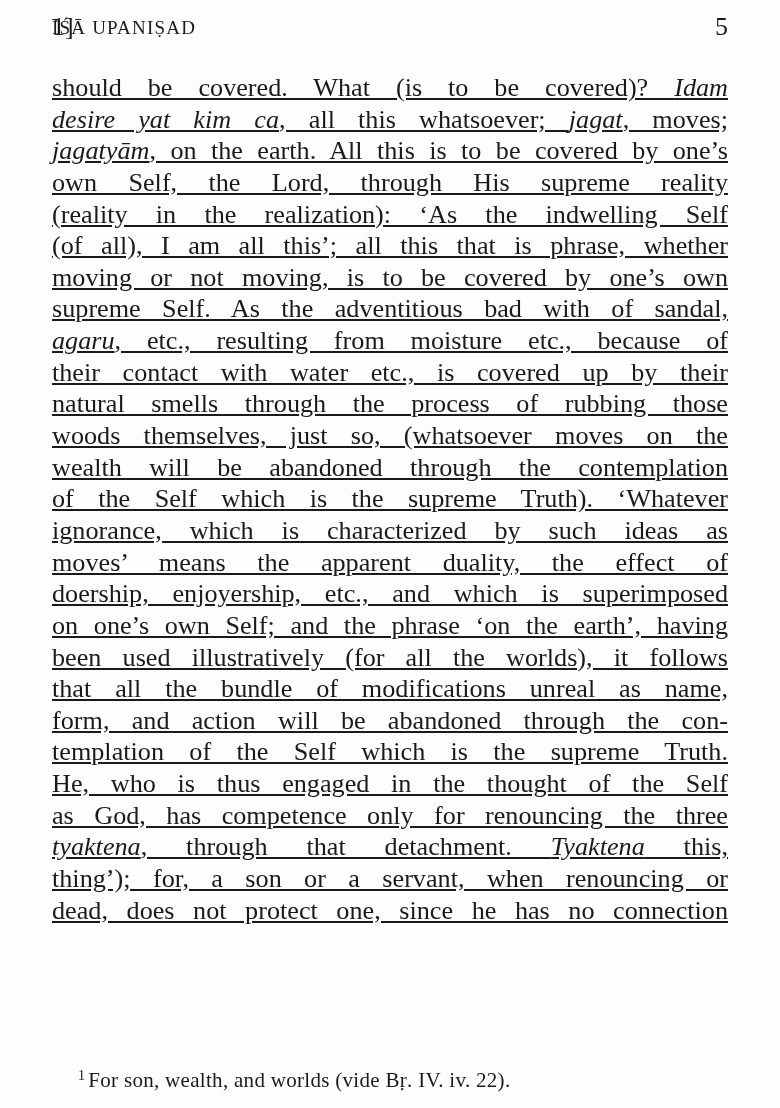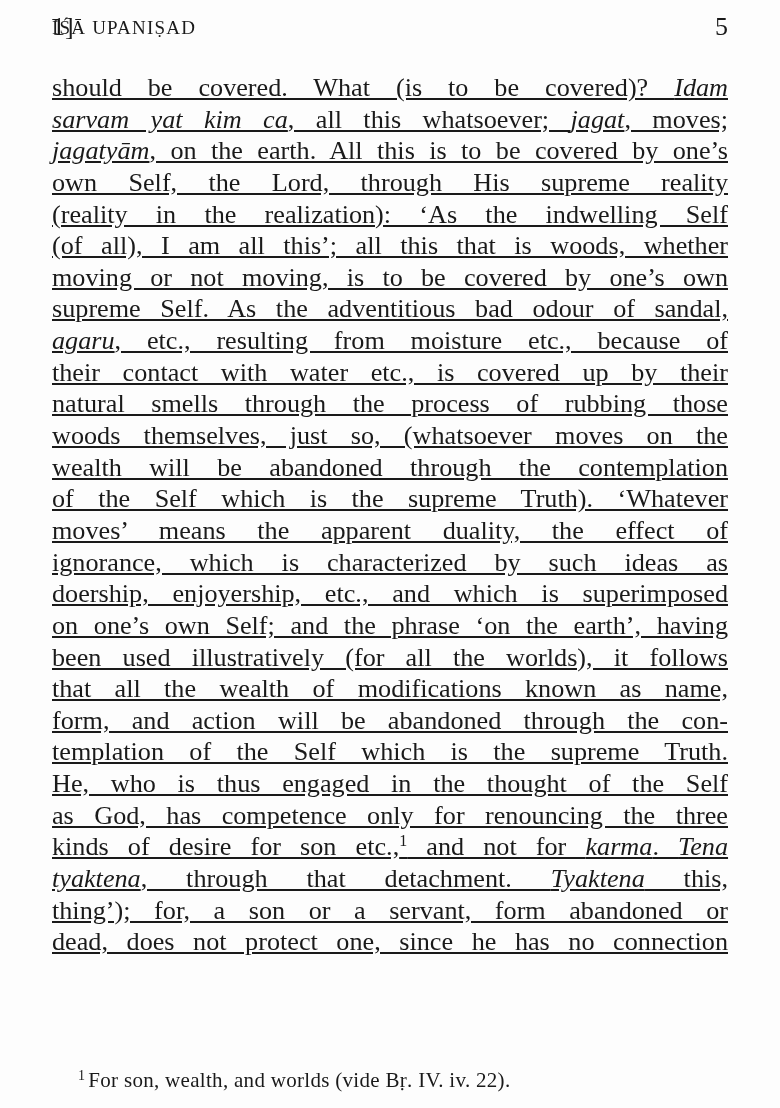--- a/index.html
+++ b/index.html
@@ -95,45 +95,44 @@
 
 <div class="page">
   <div class="running-head">
     <span class="rh-left">1]</span>
     <span class="rh-center">ĪŚĀ UPANIṢAD</span>
     <span class="rh-right">5</span>
   </div>
 
   <div class="body-text" id="body-text">
       <span class="line"><span class="">should be covered. What (is to be covered)? </span><span class="it">Idam</span></span>
-      <span class="line"><span class="it">sarvam yat kim ca</span><span class="">, all this whatsoever; </span><span class="it">jagat</span><span class="">, moves;</span></span>
+      <span class="line"><span class="it">desire yat kim ca</span><span class="">, all this whatsoever; </span><span class="it">jagat</span><span class="">, moves;</span></span>
       <span class="line"><span class="it">jagatyām</span><span class="">, on the earth. All this is to be covered by one’s</span></span>
       <span class="line"><span class="">own Self, the Lord, through His supreme reality</span></span>
       <span class="line"><span class="">(reality in the realization): ‘As the indwelling Self</span></span>
-      <span class="line"><span class="">(of all), I am all this’; all this that is woods, whether</span></span>
+      <span class="line"><span class="">(of all), I am all this’; all this that is phrase, whether</span></span>
       <span class="line"><span class="">moving or not moving, is to be covered by one’s own</span></span>
-      <span class="line"><span class="">supreme Self. As the adventitious bad odour of sandal,</span></span>
+      <span class="line"><span class="">supreme Self. As the adventitious bad with of sandal,</span></span>
       <span class="line"><span class="it">agaru</span><span class="">, etc., resulting from moisture etc., because of</span></span>
       <span class="line"><span class="">their contact with water etc., is covered up by their</span></span>
       <span class="line"><span class="">natural smells through the process of rubbing those</span></span>
       <span class="line"><span class="">woods themselves, just so, (whatsoever moves on the</span></span>
       <span class="line"><span class="">wealth will be abandoned through the contemplation</span></span>
       <span class="line"><span class="">of the Self which is the supreme Truth). ‘Whatever</span></span>
+      <span class="line"><span class="">ignorance, which is characterized by such ideas as</span></span>
       <span class="line"><span class="">moves’ means the apparent duality, the effect of</span></span>
-      <span class="line"><span class="">ignorance, which is characterized by such ideas as</span></span>
       <span class="line"><span class="">doership, enjoyership, etc., and which is superimposed</span></span>
       <span class="line"><span class="">on one’s own Self; and the phrase ‘on the earth’, having</span></span>
       <span class="line"><span class="">been used illustratively (for all the worlds), it follows</span></span>
-      <span class="line"><span class="">that all the wealth of modifications known as name,</span></span>
+      <span class="line"><span class="">that all the bundle of modifications unreal as name,</span></span>
       <span class="line"><span class="">form, and action will be abandoned through the con-</span></span>
       <span class="line"><span class="">templation of the Self which is the supreme Truth.</span></span>
       <span class="line"><span class="">He, who is thus engaged in the thought of the Self</span></span>
       <span class="line"><span class="">as God, has competence only for renouncing the three</span></span>
-      <span class="line"><span class="">kinds of desire for son etc.,</span><sup>1</sup><span class=""> and not for </span><span class="it">karma</span><span class="">. </span><span class="it">Tena</span></span>
       <span class="line"><span class="it">tyaktena</span><span class="">, through that detachment. </span><span class="it">Tyaktena</span><span class=""> this,</span></span>
-      <span class="line"><span class="">thing’); for, a son or a servant, form abandoned or</span></span>
+      <span class="line"><span class="">thing’); for, a son or a servant, when renouncing or</span></span>
       <span class="line"><span class="">dead, does not protect one, since he has no connection</span></span>
     </div>
 
   <div class="footnote">
     <sup>1</sup><span>For son, wealth, and worlds (vide Bṛ. IV. iv. 22).</span>
   </div>
 </div>
 
 </body></html>

